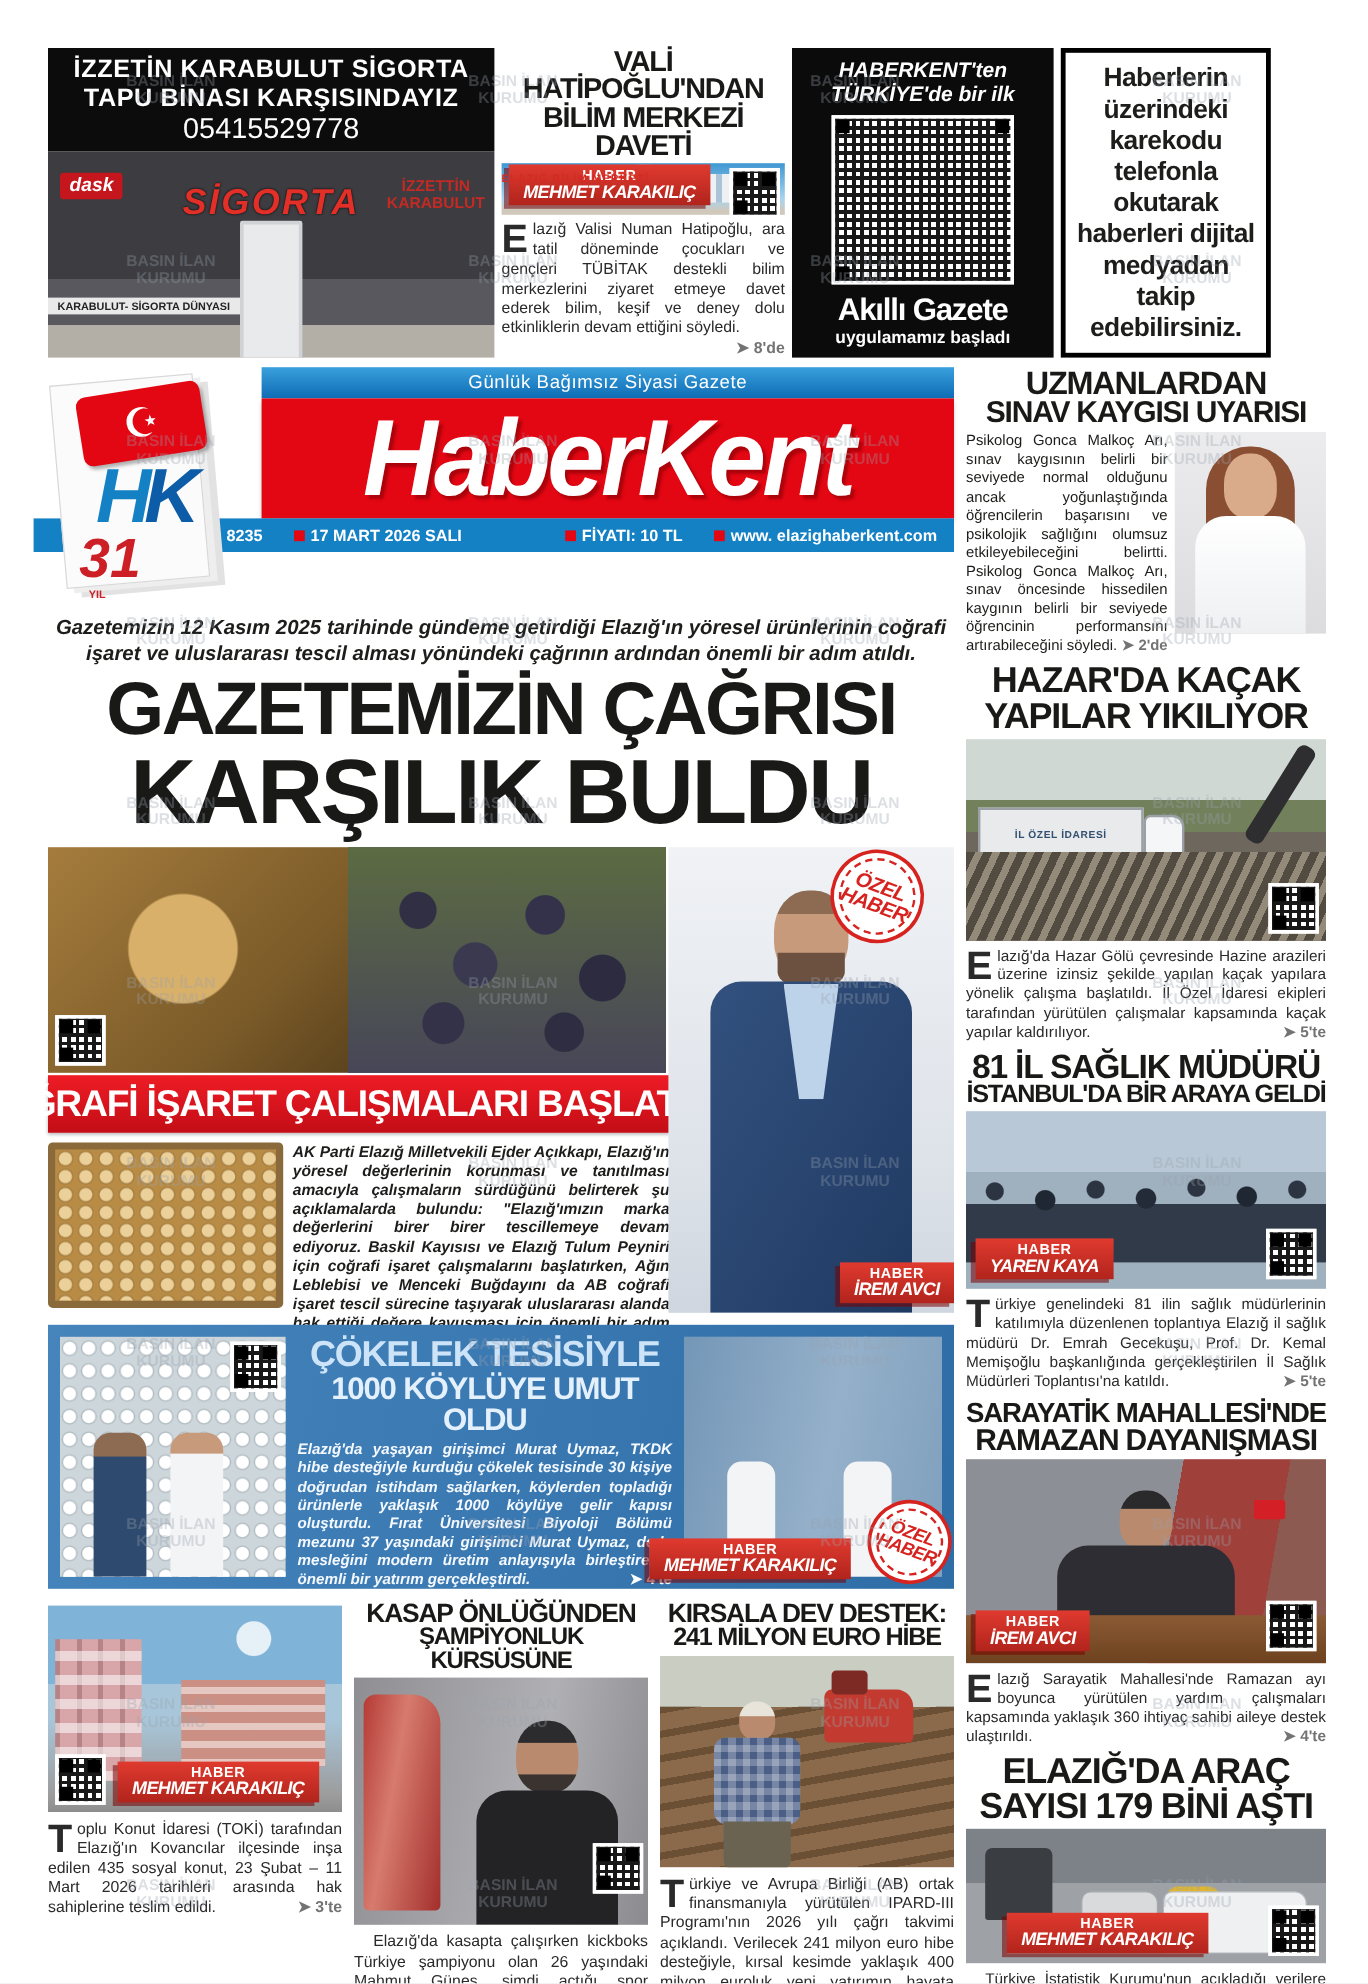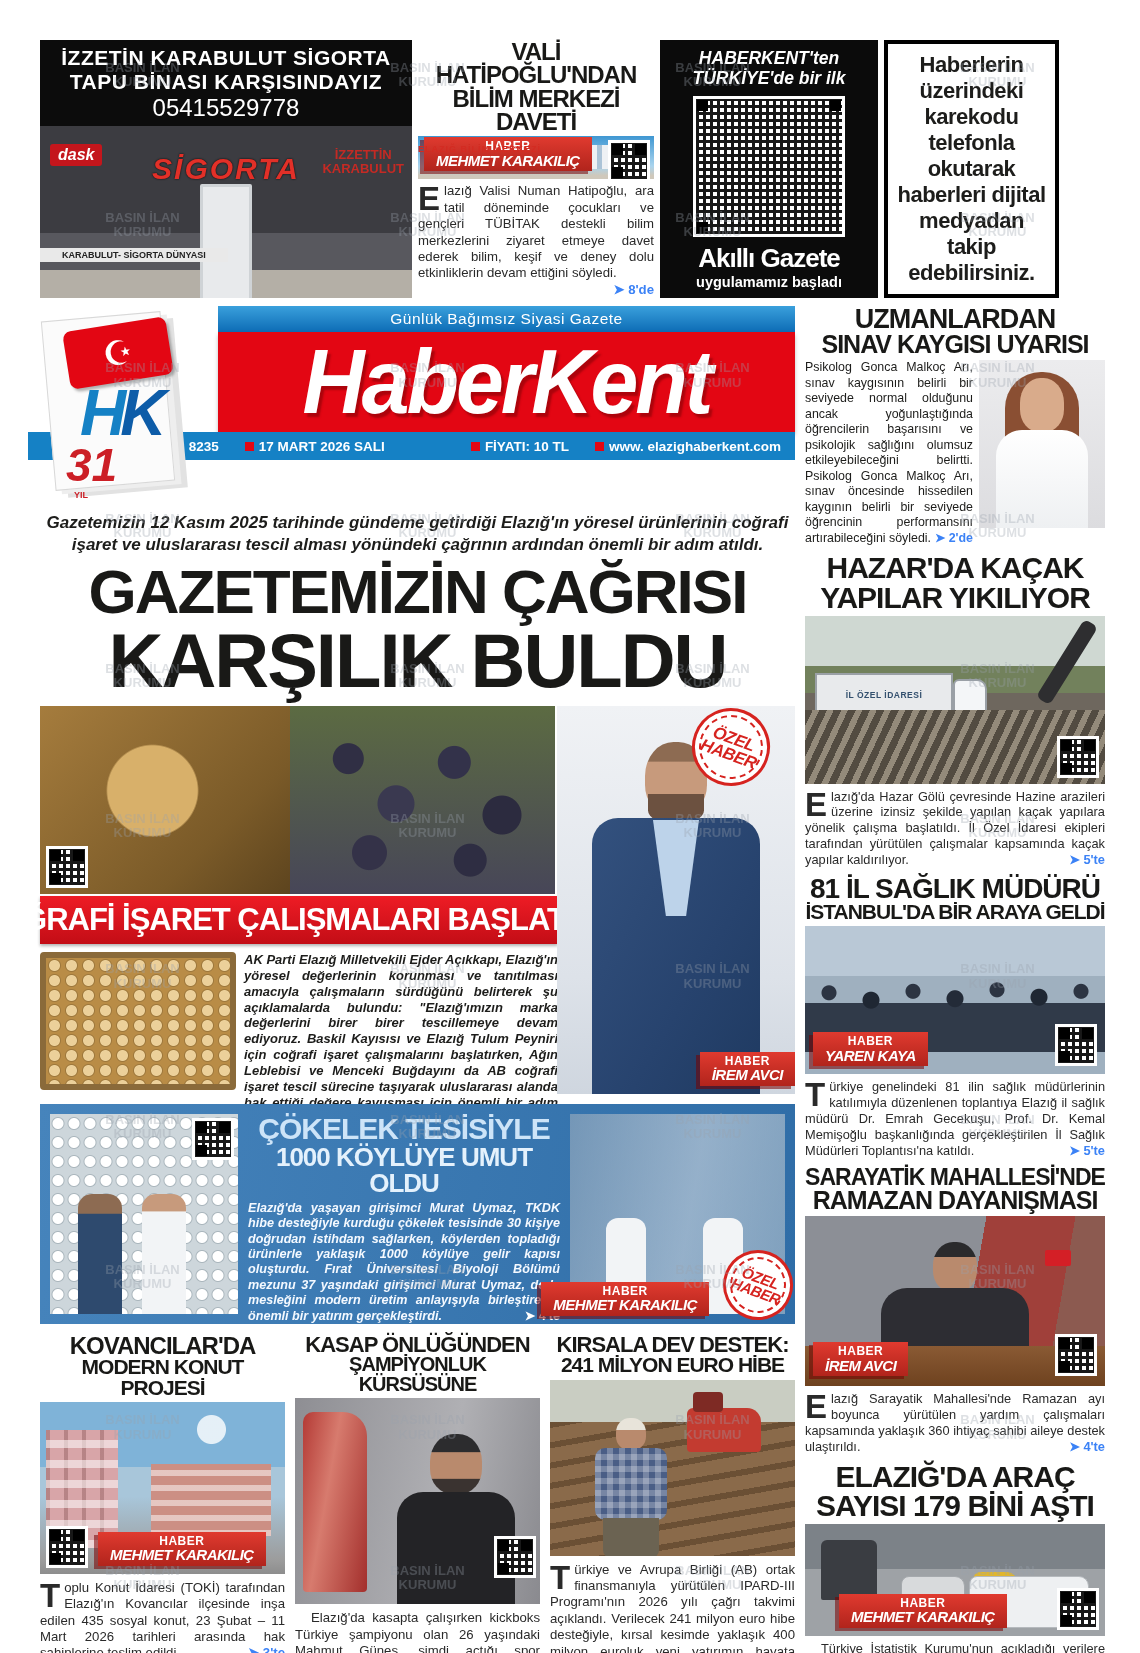--- a/index.html
+++ b/index.html
@@ -12,21 +12,21 @@
   .watermarks{position:absolute;inset:0;z-index:60;pointer-events:none;display:grid;
               grid-template-columns:repeat(4,1fr);align-items:center;justify-items:center;}
   .wm{width:92px;text-align:center;font-size:13px;font-weight:bold;color:#9aa2ad;opacity:.33;line-height:1.1;}
 
   
   .hl{font-weight:bold;letter-spacing:-1px;line-height:.97;text-align:center;color:#191917;}
   .hl span{display:block;}
   .body{font-size:13.2px;line-height:1.24;text-align:justify;color:#2a2a2a;}
   .body.ind{text-indent:16px;}
   .drop::first-letter{float:left;font-size:33px;line-height:.82;padding:2px 4px 0 0;font-weight:bold;}
-  .pref{float:right;font-weight:bold;font-style:normal;color:#3b82f6;}
+  .pref{float:right;font-weight:bold;font-style:normal;color:#737373;}
   .photo{position:relative;overflow:hidden;background:#bbb;}
 
   
   .qr{position:relative;background:#fff;border:2px solid #fff;}
   .qr::before{content:"";position:absolute;inset:1px;opacity:.9;background:
      repeating-linear-gradient(90deg,#000 0 3px,transparent 3px 7px),
      repeating-linear-gradient(0deg,#000 0 3px,transparent 3px 7px);}
   .qr::after{content:"";position:absolute;inset:0;background:
      linear-gradient(#000,#000) 2px 2px/11px 11px no-repeat,
      linear-gradient(#000,#000) calc(100% - 2px) 2px/11px 11px no-repeat,
@@ -53,21 +53,21 @@
   .ad-phone{font-size:24px;}
   .ad-photo{flex:1;position:relative;background:linear-gradient(#3c3c41 0 62%,#58585e 62% 84%,#b4afa6 84%);}
   .sign-main{position:absolute;top:26px;left:0;right:0;text-align:center;color:#e23028;
              font-size:30px;font-weight:bold;font-style:italic;letter-spacing:2px;text-shadow:0 0 2px #000;}
   .sign-right{position:absolute;top:22px;right:8px;text-align:center;color:#c42a24;font-weight:bold;font-size:13px;line-height:1.1;}
   .sign-right span{display:block;}
   .dask{position:absolute;top:18px;left:10px;background:#c4161c;color:#fff;font-weight:bold;
         font-style:italic;font-size:16px;padding:2px 8px;border-radius:3px;}
   .door{position:absolute;left:43%;top:58px;width:14%;height:118px;background:#e8eaec;border:3px solid #cfd3d6;border-radius:2px;}
   .sign-left{position:absolute;left:0;bottom:36px;background:#e9e9e9;color:#222;font-size:9px;
-             font-weight:bold;padding:2px 22px;}
+             font-weight:bold;padding:2px 8px;}
 
   .bilim{width:236px;display:flex;flex-direction:column;}
   .bilim .hl{font-size:24px;}
   .bilim-photo{height:142px;margin-top:3px;background:linear-gradient(#3f97d2,#a9d4ee 70%,#cfc8bb 92%);}
   .bilim-cap{position:absolute;top:8px;left:0;right:0;color:#d42b22;font-size:9px;
              font-weight:bold;letter-spacing:1px;z-index:3;}
   .bld{position:absolute;bottom:10px;left:7%;width:86%;height:56%;background:#eef1f4;border-radius:8px 8px 0 0;
        background-image:repeating-linear-gradient(90deg,rgba(90,140,180,.45) 0 5px,transparent 5px 18px);}
   .bld::before{content:"";position:absolute;left:29%;bottom:0;width:42%;height:135%;background:#f8fafb;
        border-radius:50% 50% 0 0/62% 62% 0 0;
@@ -472,24 +472,20 @@
           </div>
           <div class="stamp">
             <span>ÖZEL</span>
             <span>HABER</span>
           </div>
         </div>
 
         <div class="bottomrow">
 
           <div class="bcol">
-            <div class="hl">
-              <span class="l1">KOVANCILAR'DA</span>
-              <span class="l2">MODERN KONUT PROJESİ</span>
-            </div>
             <div class="bphoto kov-photo photo">
               <div class="kov-b1"></div>
               <div class="kov-b2"></div>
               <div class="qr qr-s"></div>
               <div class="badge">
                 <span class="b1">HABER</span>
                 <span class="b2">MEHMET KARAKILIÇ</span>
               </div>
             </div>
             <p class="body bbody drop"><span>Toplu Konut İdaresi (TOKİ) tarafından Elazığ'ın Kovancılar ilçesinde inşa edilen 435 sosyal konut, 23 Şubat – 11 Mart 2026 tarihleri arasında hak sahiplerine teslim edildi.</span> <span class="pref">➤ 3'te</span></p>

